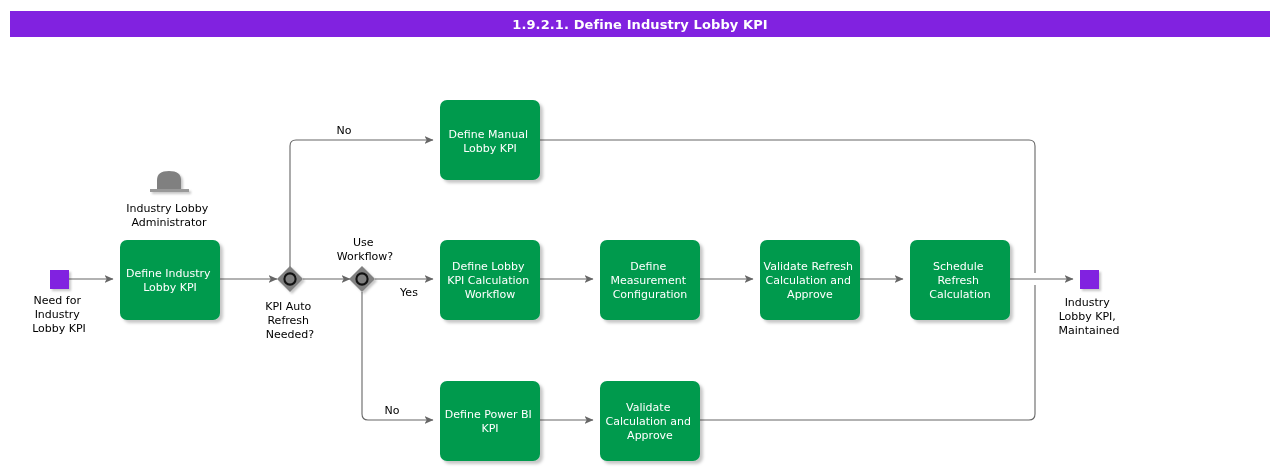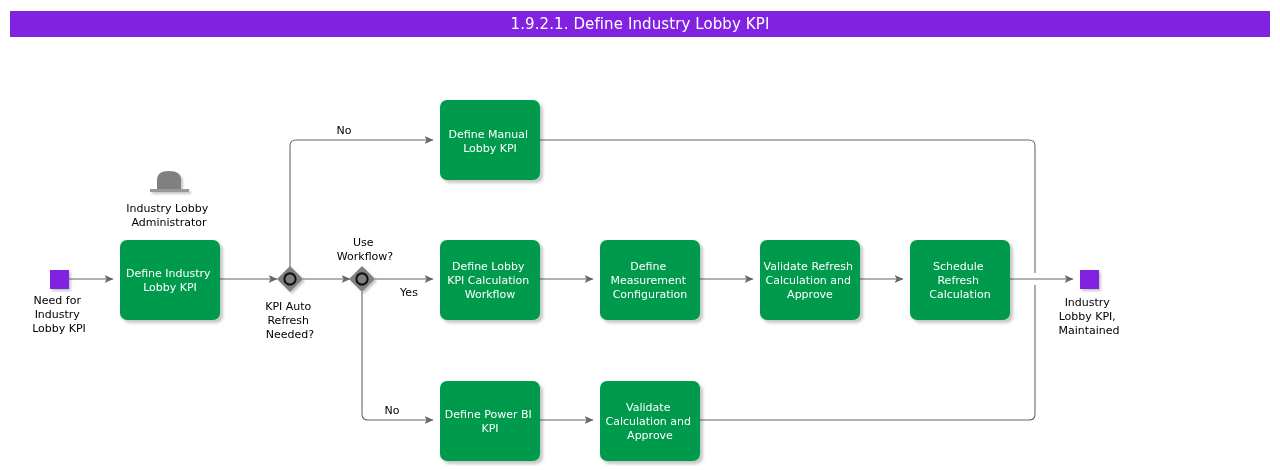--- a/index.html
+++ b/index.html
@@ -2,21 +2,21 @@
 <html><head>
 <meta charset="utf-8">
 <style>
   html,body{margin:0;padding:0;background:#ffffff;}
   body{width:1280px;height:470px;overflow:hidden;
        font-family:"DejaVu Sans","Liberation Sans",sans-serif;}
   #root{position:relative;width:1280px;height:470px;}
 
   .banner{position:absolute;left:10px;top:11px;width:1260px;height:26px;
           background:#8122e0;display:flex;align-items:center;justify-content:center;}
-  .banner-title{color:#ffffff;font-size:15px;font-weight:normal;letter-spacing:.1px;
+  .banner-title{color:#ffffff;font-size:13px;font-weight:bold;letter-spacing:.1px;
                 font-family:"DejaVu Sans","Liberation Sans",sans-serif;}
 
   svg#canvas{position:absolute;left:0;top:0;width:1280px;height:470px;}
 
   .task-label,.node-label,.edge-label,.gw-label,.actor-label{
       font-family:"DejaVu Sans","Liberation Sans",sans-serif;}
   .task-label{fill:#ffffff;font-size:11px;}
   .node-label{fill:#000000;font-size:11px;}
   .gw-label{fill:#000000;font-size:11px;}
   .actor-label{fill:#000000;font-size:11px;}

